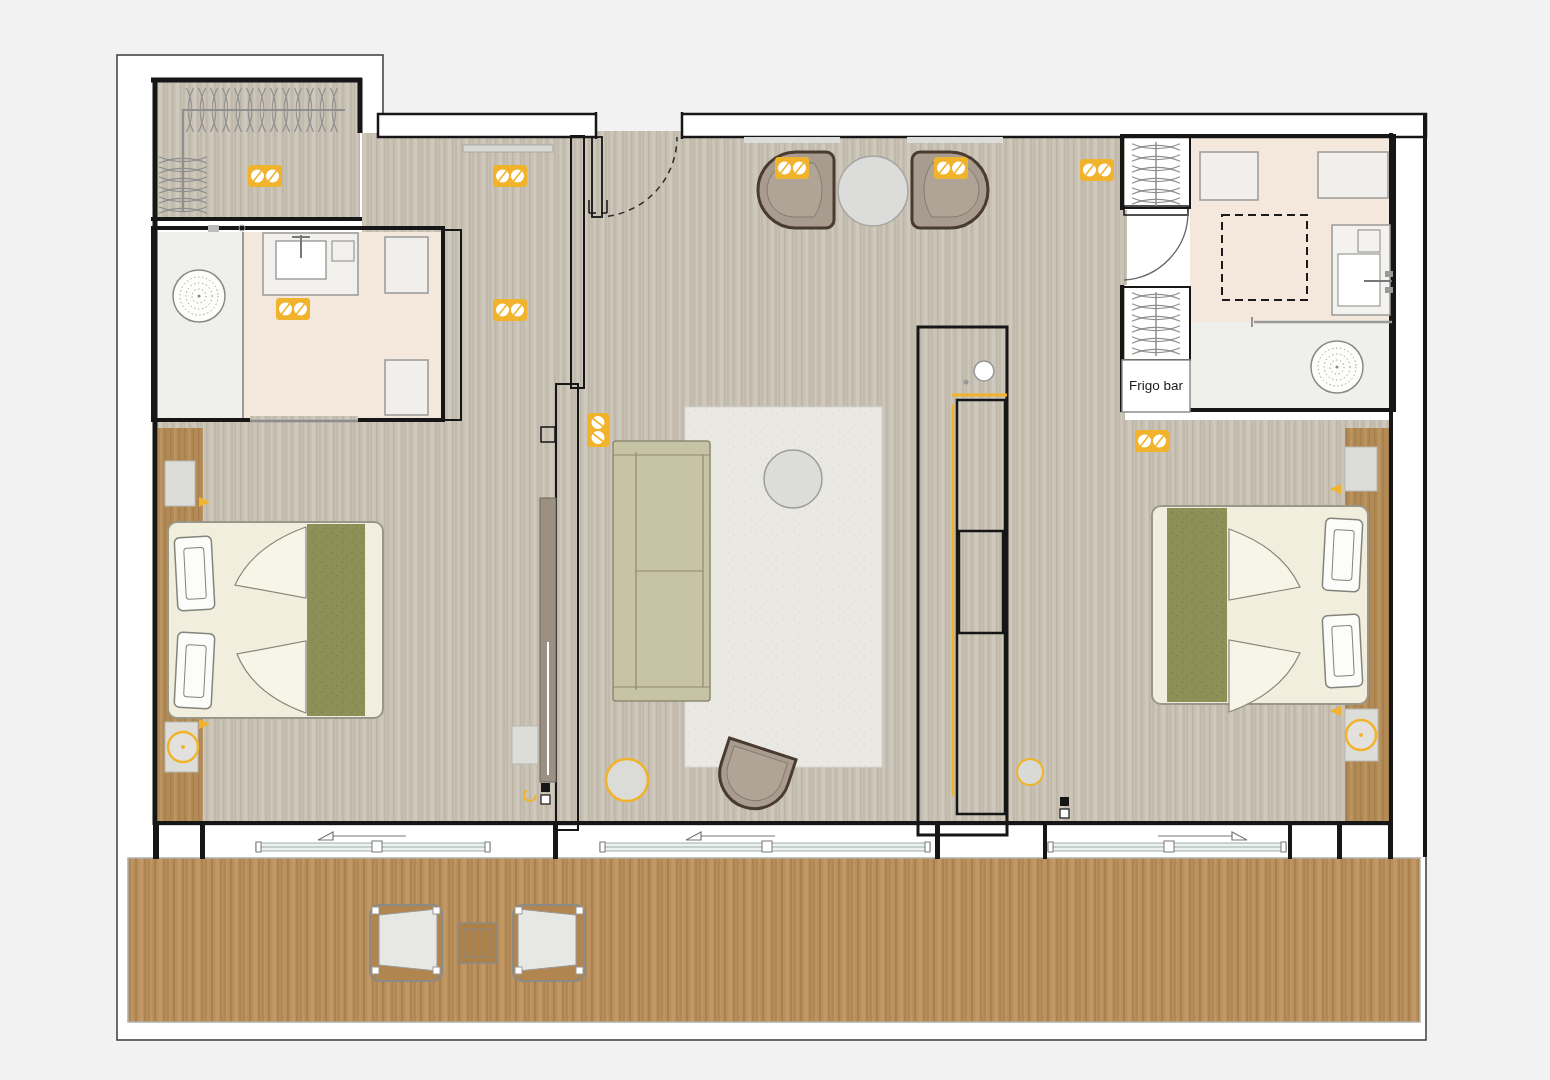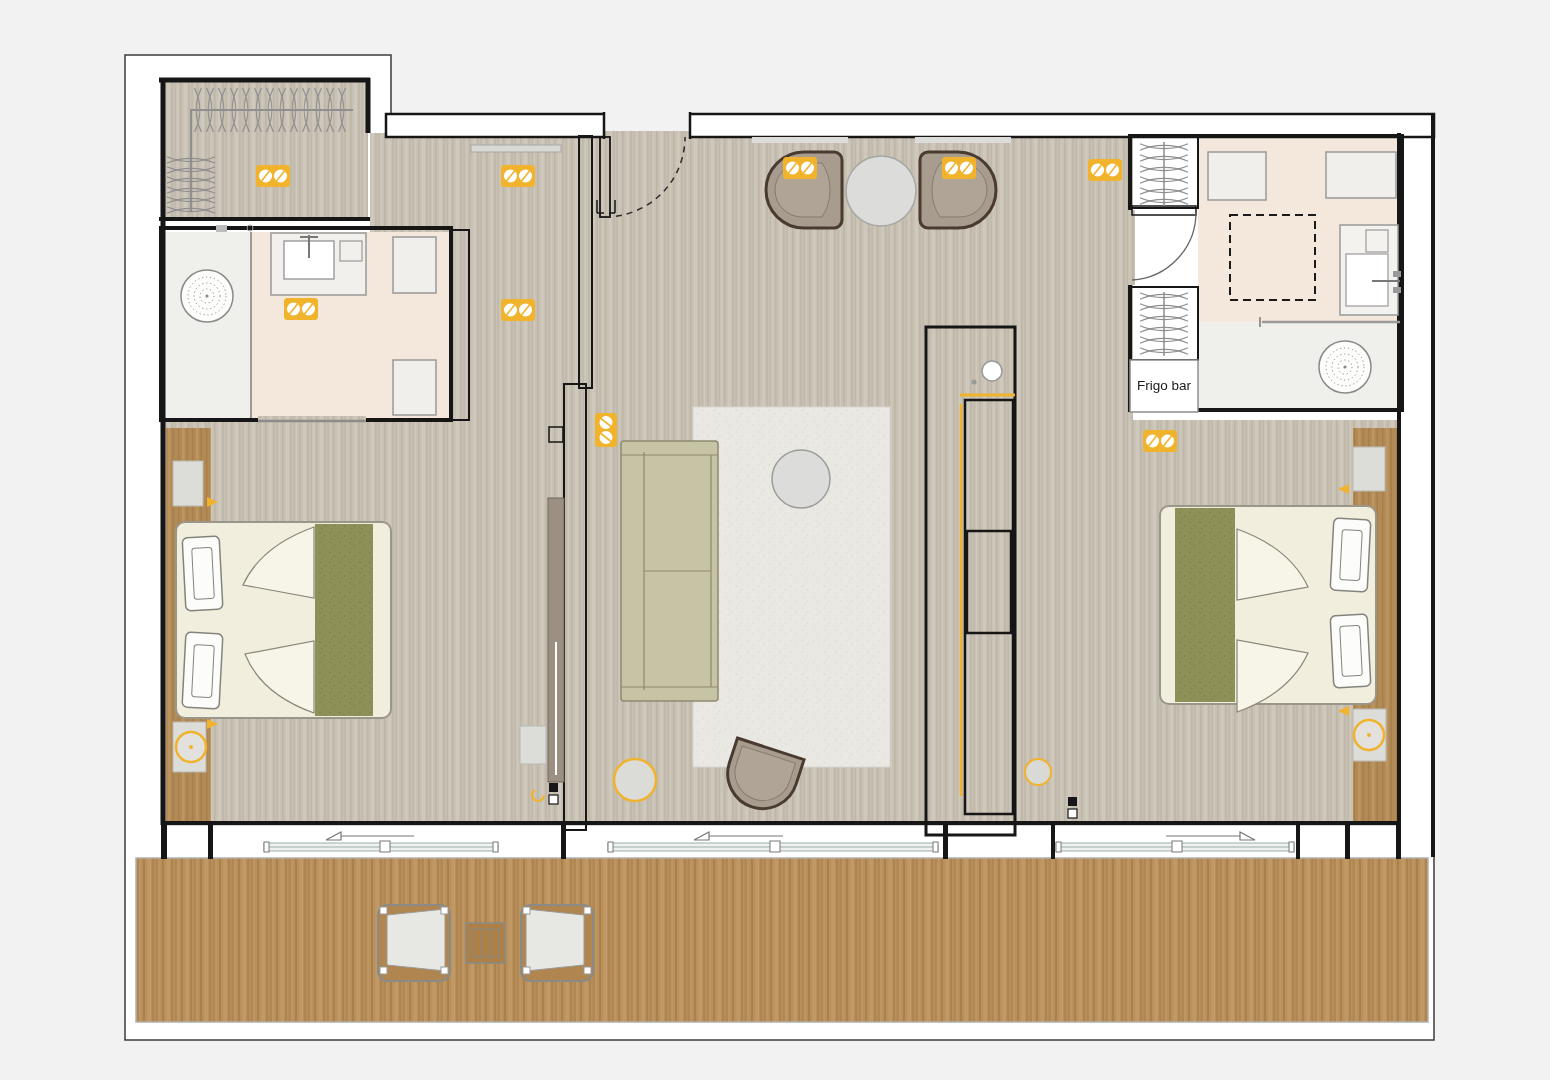--- a/index.html
+++ b/index.html
@@ -1,16 +1,16 @@
 <!DOCTYPE html>
 <html style="--background: #f1f2f1; --paper: #ffffff; --wall: #161616; --floor_base: #c8c1b4; --floor_streak: #b4ac9d; --floor_light: #d6d0c5; --deck_base: #b98f5b; --deck_streak: #9e763e; --deck_light: #caa371; --bath_floor: #f3e8db; --shower_floor: #efefec; --feature_wall: #eec7a7; --feature_dot: #d9a87f; --wood_panel: #b28a55; --wood_streak: #9d7440; --accent: #f0b32b; --furniture_light: #f2eedd; --green_runner: #8d9157; --green_dot: #747a42; --sofa: #c7c3a5; --chair: #a89c8f; --chair_outline: #4a3b31; --rug: #e9e8e3; --rug_dot: #dbd9d1; --gray_item: #dcdcd9; --tv_screen: #d6d6d3;"><head>
 <meta charset="utf-8">
 <style>
   html,body{margin:0;padding:0;background:var(--background,#f1f2f1);}
-  .stage{width:1484px;height:1080px;position:relative;font-family:"Liberation Sans",sans-serif;padding-left:8px;}
+  .stage{width:1484px;height:1080px;position:relative;font-family:"Liberation Sans",sans-serif;}
   svg{display:block}
   
   .wall{stroke:var(--wall,#161616);fill:none;stroke-linecap:butt}
   .thin{stroke:#3c3c3c;stroke-width:1.5}
   .glass{stroke:#9a9a9a;fill:none}
   .grayline{stroke:#8c8c8c;fill:none}
   
   .p-floor{fill:var(--floor_base)} .p-floor-d{fill:var(--floor_streak)} .p-floor-l{fill:var(--floor_light)}
   .p-deck{fill:var(--deck_base)} .p-deck-d{fill:var(--deck_streak)} .p-deck-l{fill:var(--deck_light)}
   .p-pink{fill:var(--feature_wall)} .p-pink-d{fill:var(--feature_dot)}

